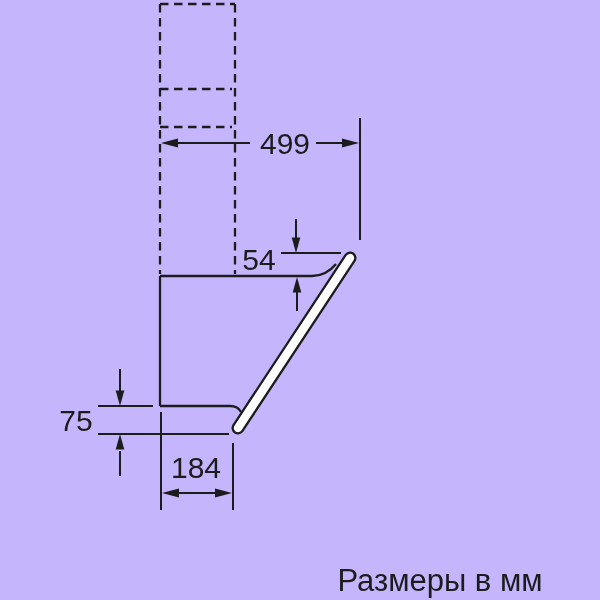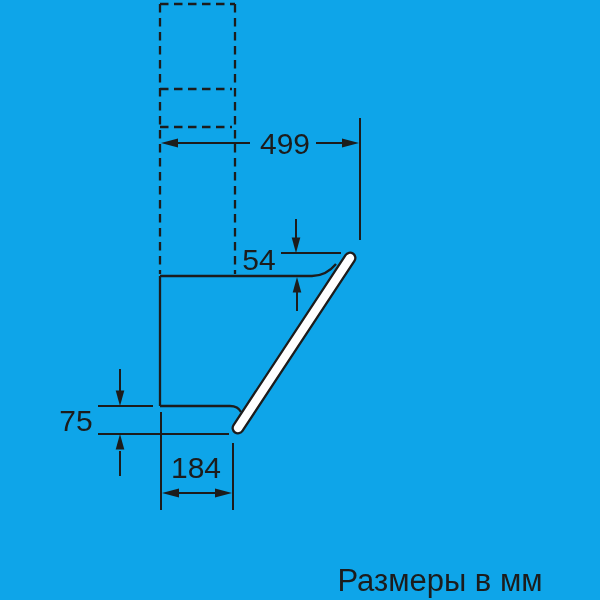--- a/index.html
+++ b/index.html
@@ -4,21 +4,21 @@
 <style>
   html, body {
     margin: 0;
     padding: 0;
     background: #ffffff;
   }
   .stage {
     position: relative;
     width: 600px;
     height: 600px;
-    background: #0ea5e9;
+    background: #c4b5fd;
     overflow: hidden;
     font-family: "Liberation Sans", sans-serif;
   }
   svg { display: block; }
   .struct {
     fill: none;
     stroke: #1c1c1c;
     stroke-width: 2.3;
   }
   .dashline {

